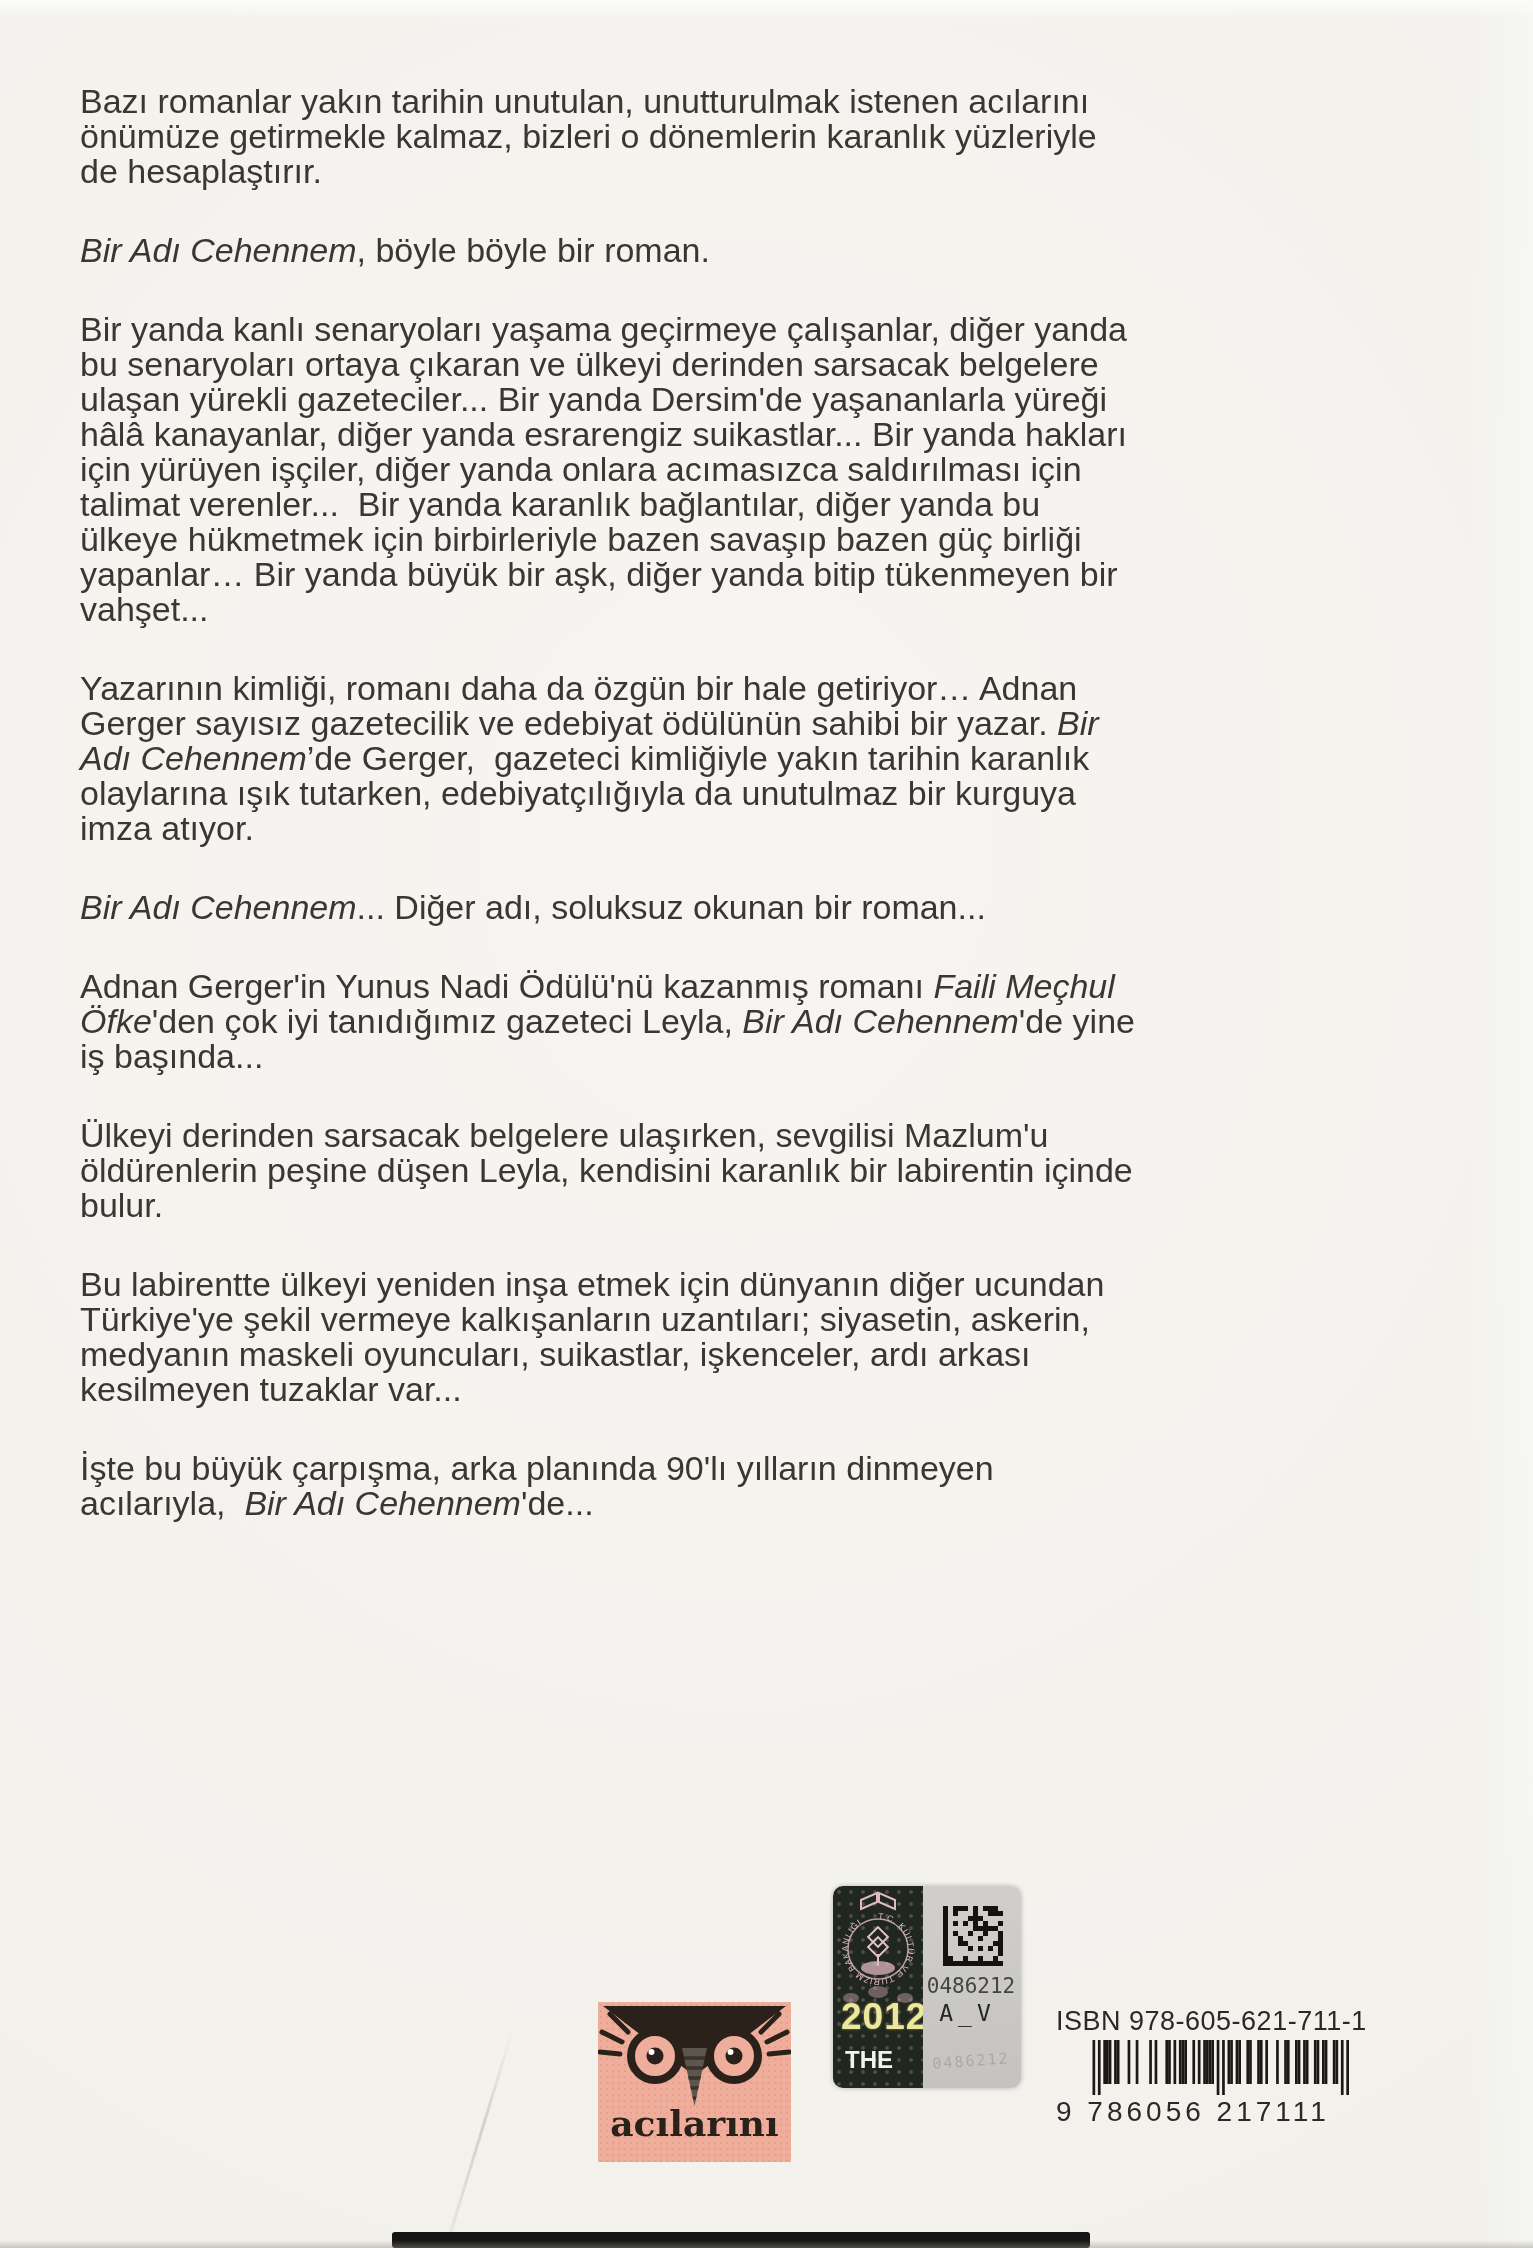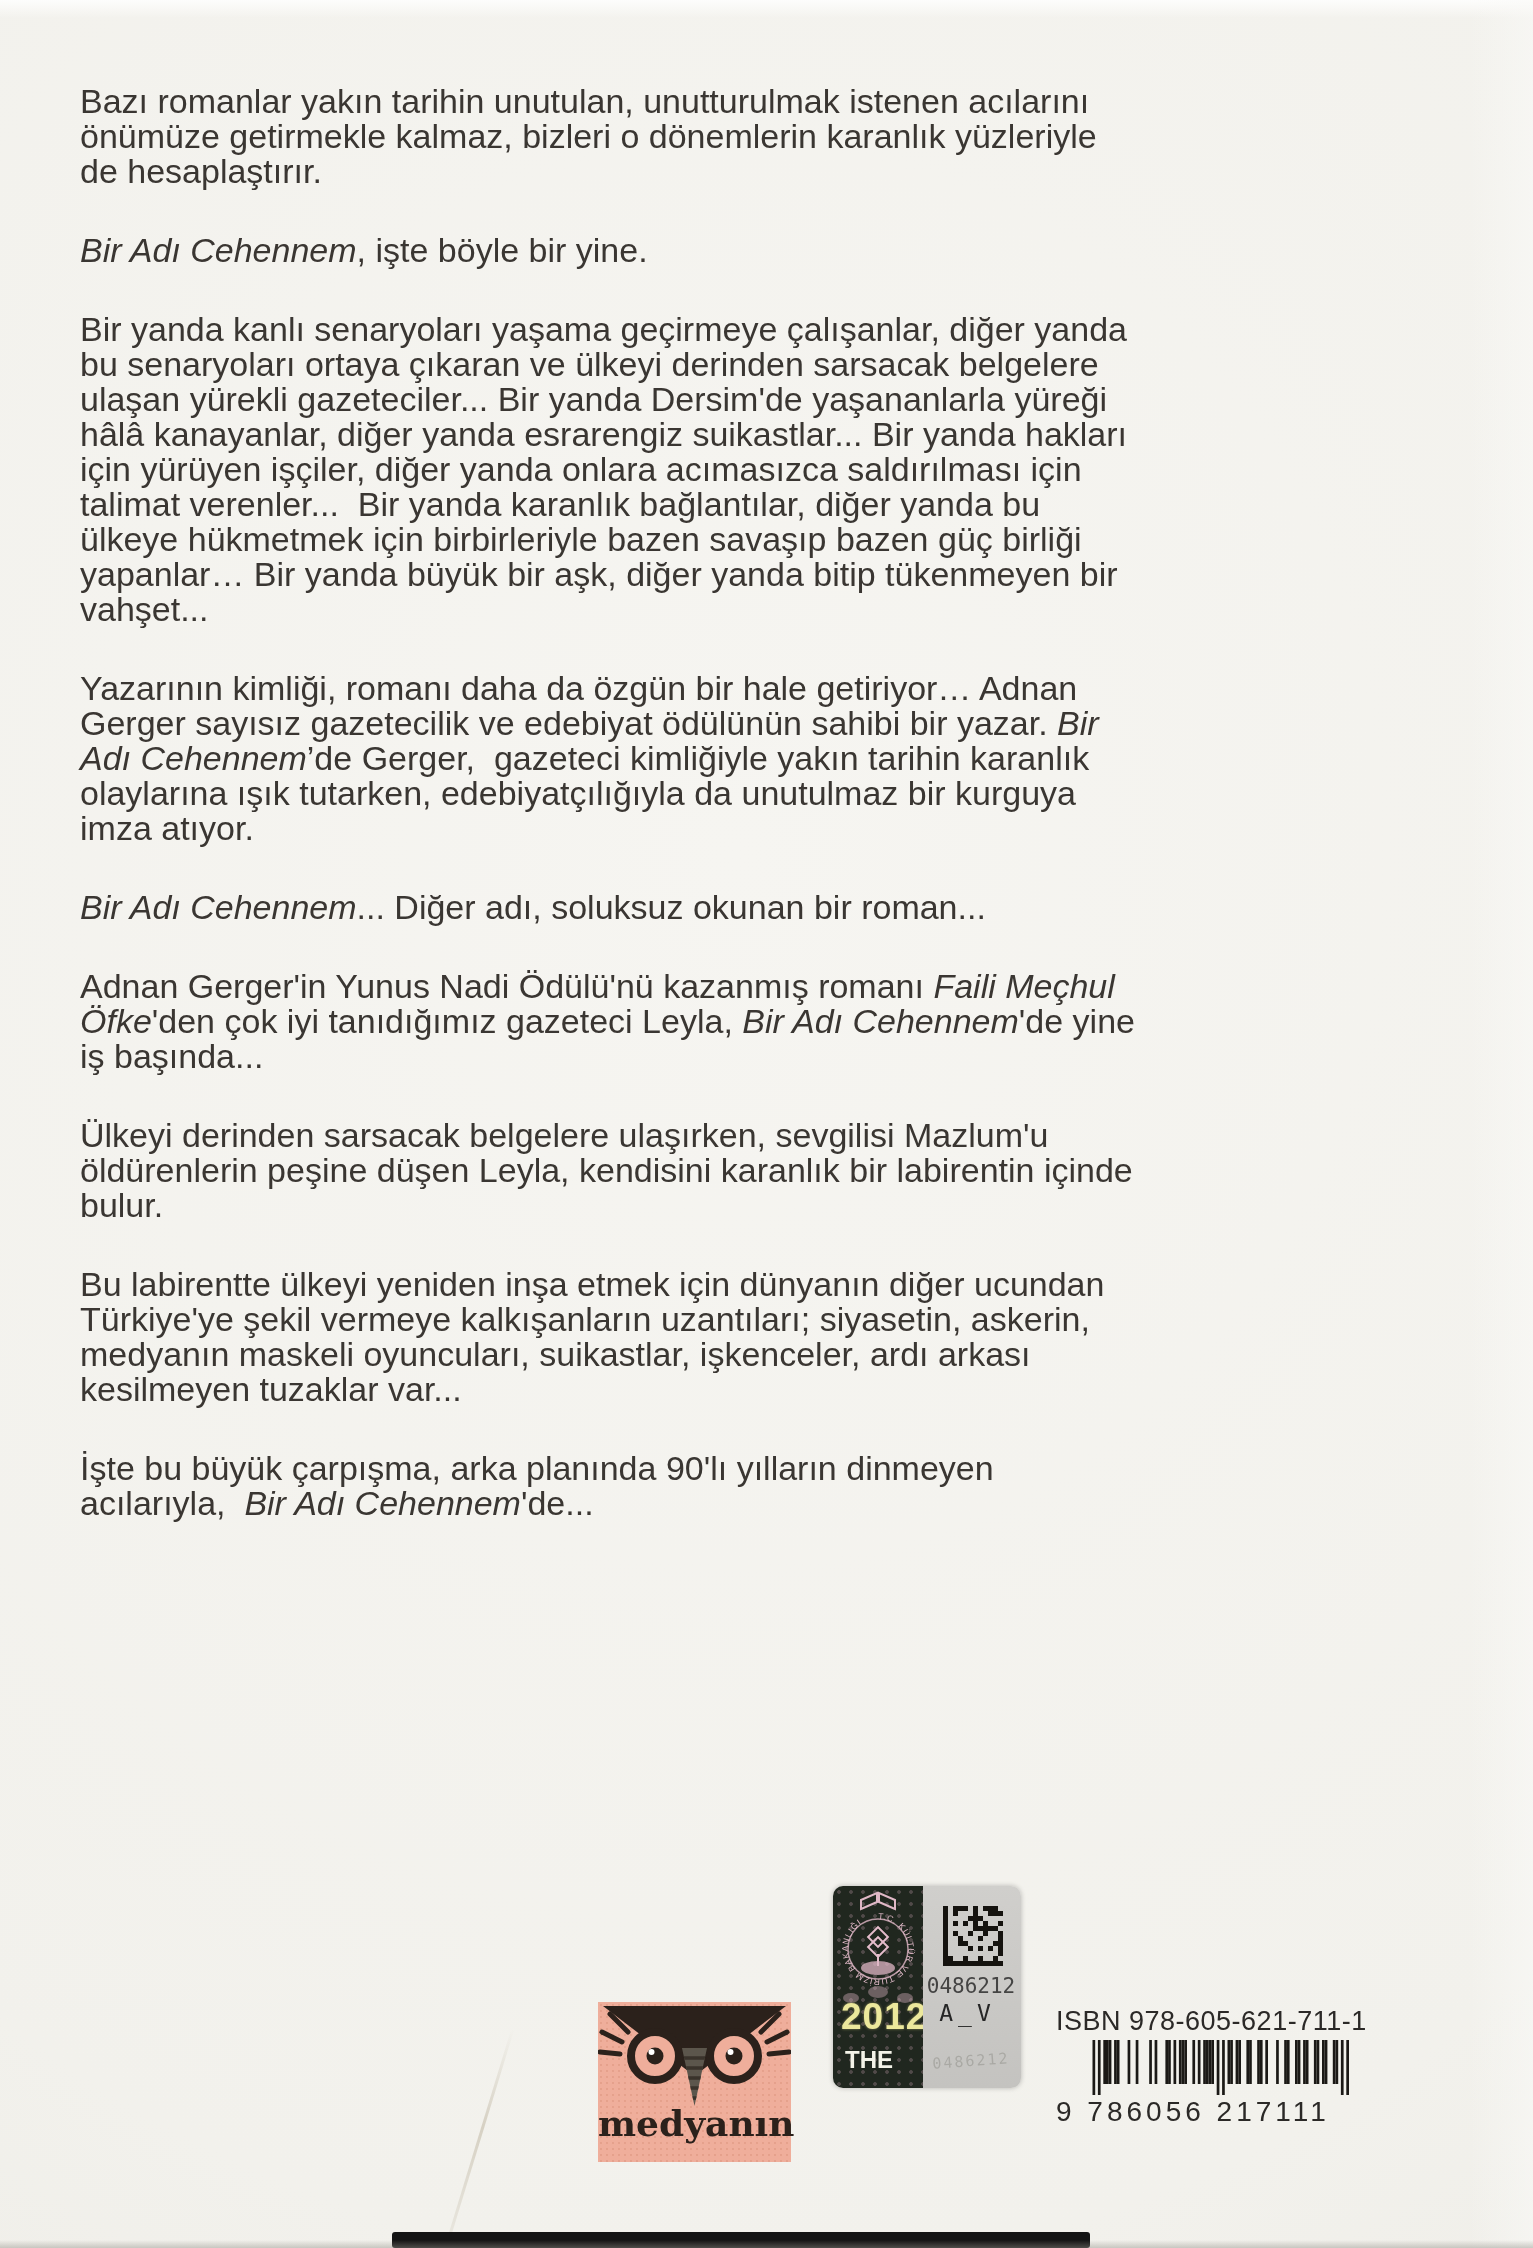--- a/index.html
+++ b/index.html
@@ -69,21 +69,21 @@
 <div class="page">
 
   <div class="scan-top"></div>
   <div class="scan-right"></div>
   <div class="crease"></div>
 
   <div class="copy">
       <p class="para"><span>Bazı romanlar yakın tarihin unutulan, unutturulmak istenen acılarını
 önümüze getirmekle kalmaz, bizleri o dönemlerin karanlık yüzleriyle
 de hesaplaştırır.</span></p>
-      <p class="para"><i>Bir Adı Cehennem</i><span>, işte böyle bir yine.</span></p>
+      <p class="para"><i>Bir Adı Cehennem</i><span>, böyle böyle bir roman.</span></p>
       <p class="para"><span>Bir yanda kanlı senaryoları yaşama geçirmeye çalışanlar, diğer yanda
 bu senaryoları ortaya çıkaran ve ülkeyi derinden sarsacak belgelere
 ulaşan yürekli gazeteciler... Bir yanda Dersim'de yaşananlarla yüreği
 hâlâ kanayanlar, diğer yanda esrarengiz suikastlar... Bir yanda hakları
 için yürüyen işçiler, diğer yanda onlara acımasızca saldırılması için
 talimat verenler...  Bir yanda karanlık bağlantılar, diğer yanda bu
 ülkeye hükmetmek için birbirleriyle bazen savaşıp bazen güç birliği
 yapanlar… Bir yanda büyük bir aşk, diğer yanda bitip tükenmeyen bir
 vahşet...</span></p>
       <p class="para"><span>Yazarının kimliği, romanı daha da özgün bir hale getiriyor… Adnan
@@ -130,21 +130,21 @@
         <circle cx="132.5" cy="50" r="3" fill="#ffffff"></circle>
       <polygon points="84,46 109,46 96.5,104" fill="#5c564c"></polygon>
       <g clip-path="url(#beakclip)" stroke="#3a332b" stroke-width="3.5">
         <line x1="80" y1="56" x2="113" y2="56"></line>
           <line x1="80" y1="66" x2="113" y2="66"></line>
         <line x1="80" y1="76" x2="113" y2="76"></line>
           <line x1="80" y1="86" x2="113" y2="86"></line>
         <line x1="80" y1="96" x2="113" y2="96"></line>
       </g>
     </svg>
-    <div class="wordmark">medyanın</div>
+    <div class="wordmark">acılarını</div>
   </div>
 
   <div class="bandrol">
     <div class="holo" style="background-color: rgb(32, 39, 31);">
       <svg class="book" width="38" height="22" viewBox="0 0 38 22">
         <path d="M2,18 L18,11 L18,2 L2,9 Z" fill="none" stroke="#dfb7c6" stroke-width="2"></path>
         <path d="M36,18 L20,11 L20,2 L36,9 Z" fill="none" stroke="#dfb7c6" stroke-width="2"></path>
       </svg>
       <svg class="seal" width="82" height="96" viewBox="0 0 82 96">
         <defs>

